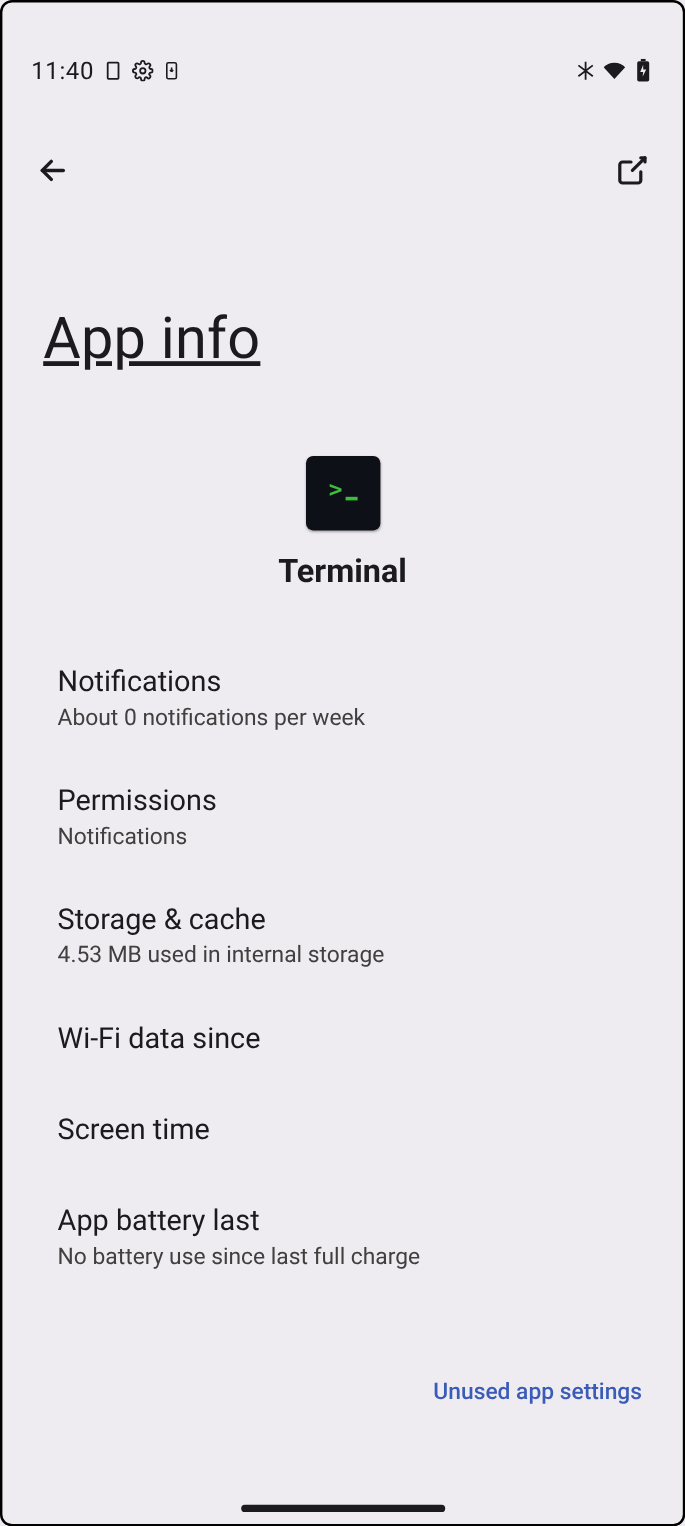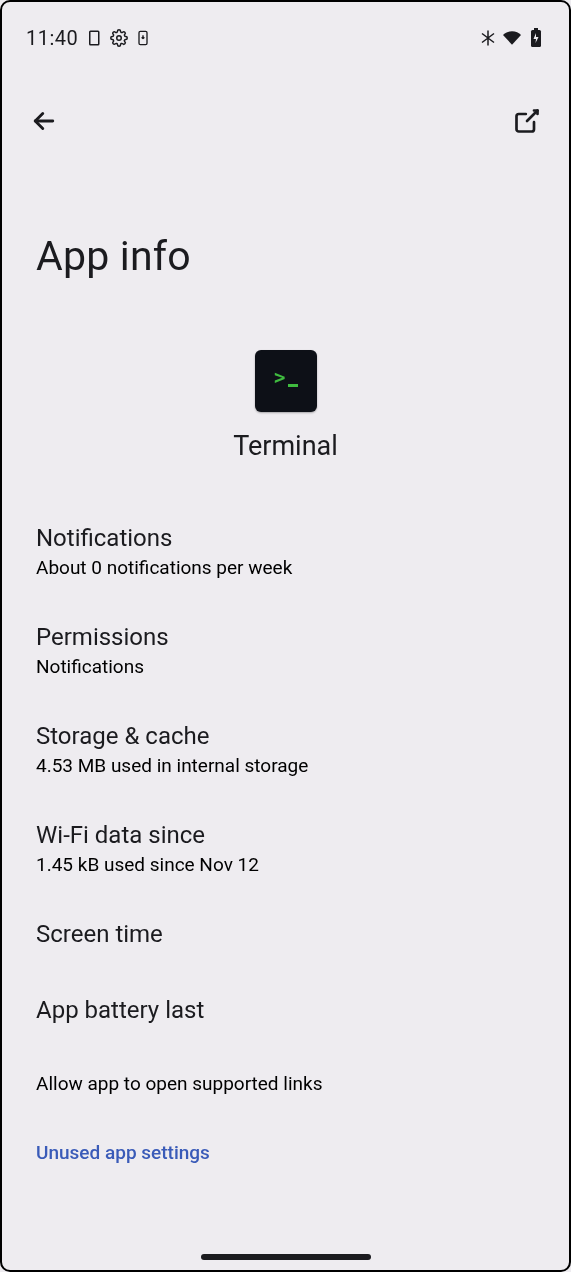--- a/index.html
+++ b/index.html
@@ -19,20 +19,21 @@
 
   
   .statusbar {
     display: flex;
     justify-content: space-between;
     align-items: center;
     padding: 12px 24px 0 24px;
     height: 60px;
     font-size: 20px;
     color: #1b1b1f;
+    margin-top: 21px;
   }
   .sb-left, .sb-right {
     display: flex;
     align-items: center;
     gap: 6px;
   }
   .clock { font-weight: 400; letter-spacing: 0.5px; margin-right:2px;}
   .sb-icon { width: 18px; height: 18px; display:inline-flex; align-items:center; justify-content:center; }
 
   
@@ -43,73 +44,76 @@
     padding: 40px 22px 10px 22px;
   }
   .icon-btn {
     width: 40px; height: 40px;
     display:flex; align-items:center; justify-content:center;
     border:none; background:transparent; cursor:pointer;
   }
 
   
   .page-title {
-    font-size: 41px;
+    font-size: 48px;
     font-weight: 400;
     padding: 80px 34px 20px 34px;
     letter-spacing: 0.2px;
+    text-decoration: underline;
   }
 
   
   .app-header {
     display:flex;
     flex-direction: column;
     align-items:center;
     gap: 18px;
     margin-top: 50px;
     margin-bottom: 40px;
   }
   .app-icon {
     width: 62px; height: 62px;
     background:#0d1017;
     border-radius: 6px;
     display:flex; align-items:center; justify-content:center;
     box-shadow: 0 1px 2px rgba(0,0,0,0.3);
   }
   .app-name {
     font-size: 27px;
-    font-weight: 400;
+    font-weight: 700;
     color:#1b1b1f;
   }
 
   
   .settings-list {
     display:flex;
     flex-direction: column;
     padding: 0 34px;
   }
   .setting {
     padding: 22px 0;
     cursor:pointer;
+    margin-left:12px;
   }
   .setting-title {
     font-size: 24px;
     font-weight: 400;
     color:#1b1b1f;
     margin-bottom: 4px;
   }
   .setting-sub {
     font-size: 19px;
-    color:#000000;
+    color:#404040;
   }
   .section-title {
     font-size: 19px;
     color:#3a5bb8;
     font-weight:500;
     padding: 24px 0 0 0;
+    text-align: right;
   }
 
   
   .nav-handle {
     position:absolute;
     bottom: 10px;
     left:50%;
     transform: translateX(-50%);
     width: 170px;
     height: 6px;
@@ -206,32 +210,31 @@
     <div class="setting-sub">Notifications</div>
   </div>
 
   <div class="setting">
     <div class="setting-title">Storage &amp; cache</div>
     <div class="setting-sub">4.53 MB used in internal storage</div>
   </div>
 
   <div class="setting">
     <div class="setting-title">Wi-Fi data since</div>
-    <div class="setting-sub">1.45 kB used since Nov 12</div>
   </div>
 
   <div class="setting">
     <div class="setting-title">Screen time</div>
   </div>
 
   <div class="setting">
     <div class="setting-title">App battery last</div>
-  </div>
-
-  <div class="setting">
-    <div class="setting-sub">Allow app to open supported links</div>
+    <div class="setting-sub">No battery use since last full charge</div>
+  </div>
+
+  <div class="setting">
   </div>
 
   <div class="section-title">Unused app settings</div>
 
 </div>
 
 <div class="nav-handle"></div>
 
 </body></html>

